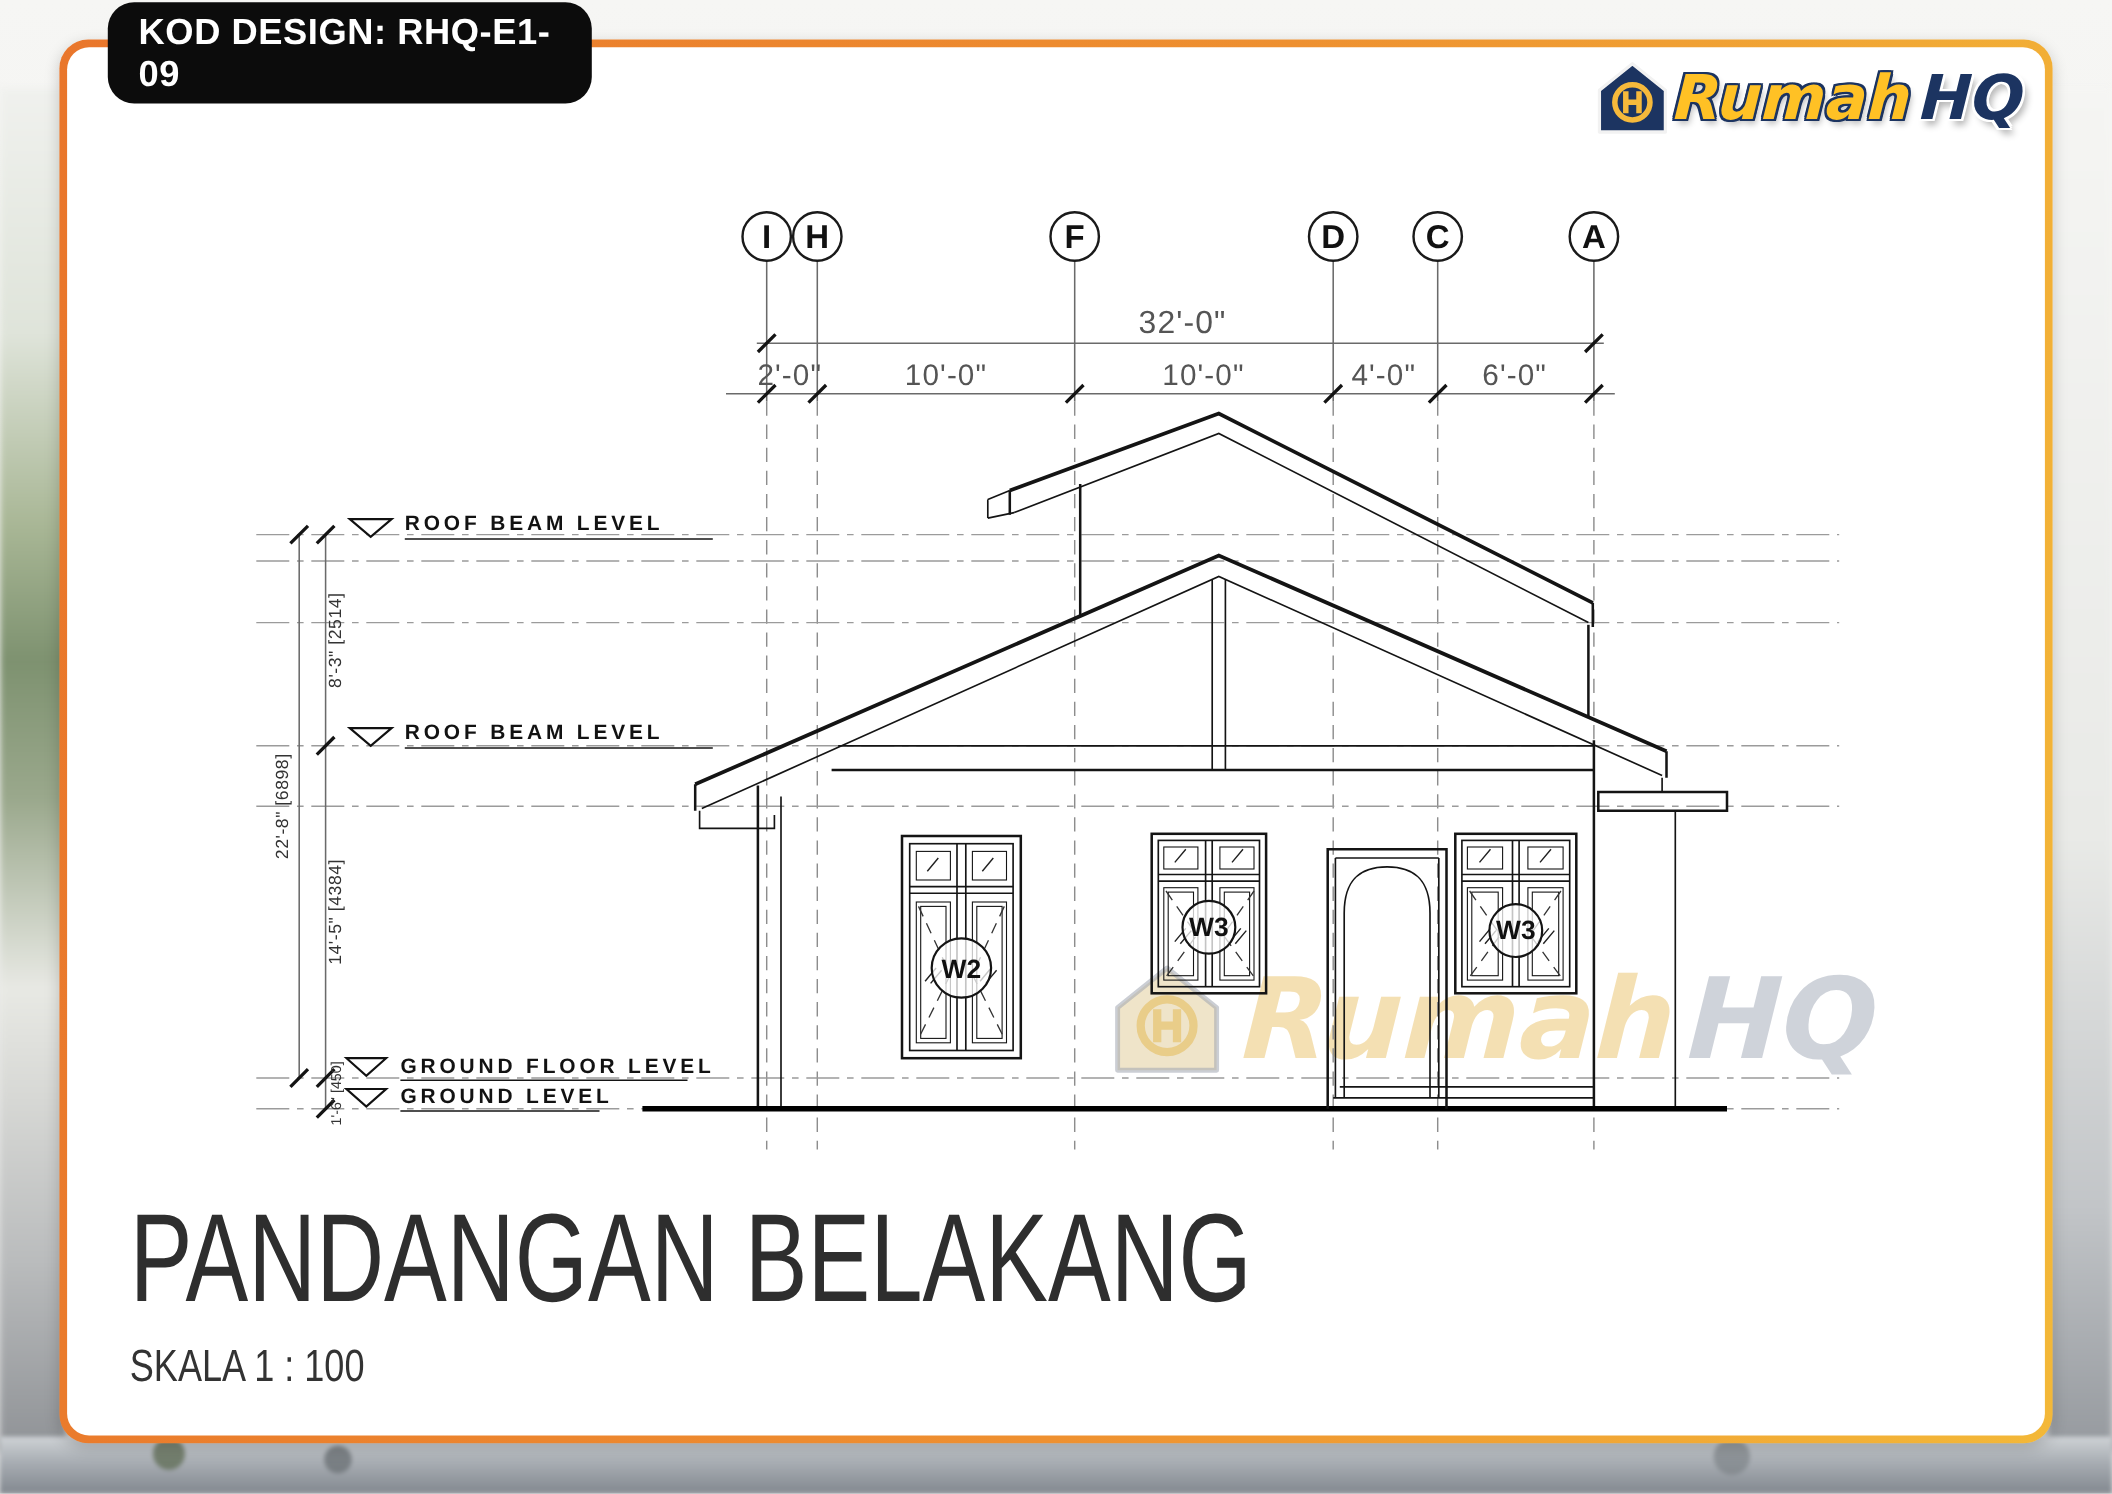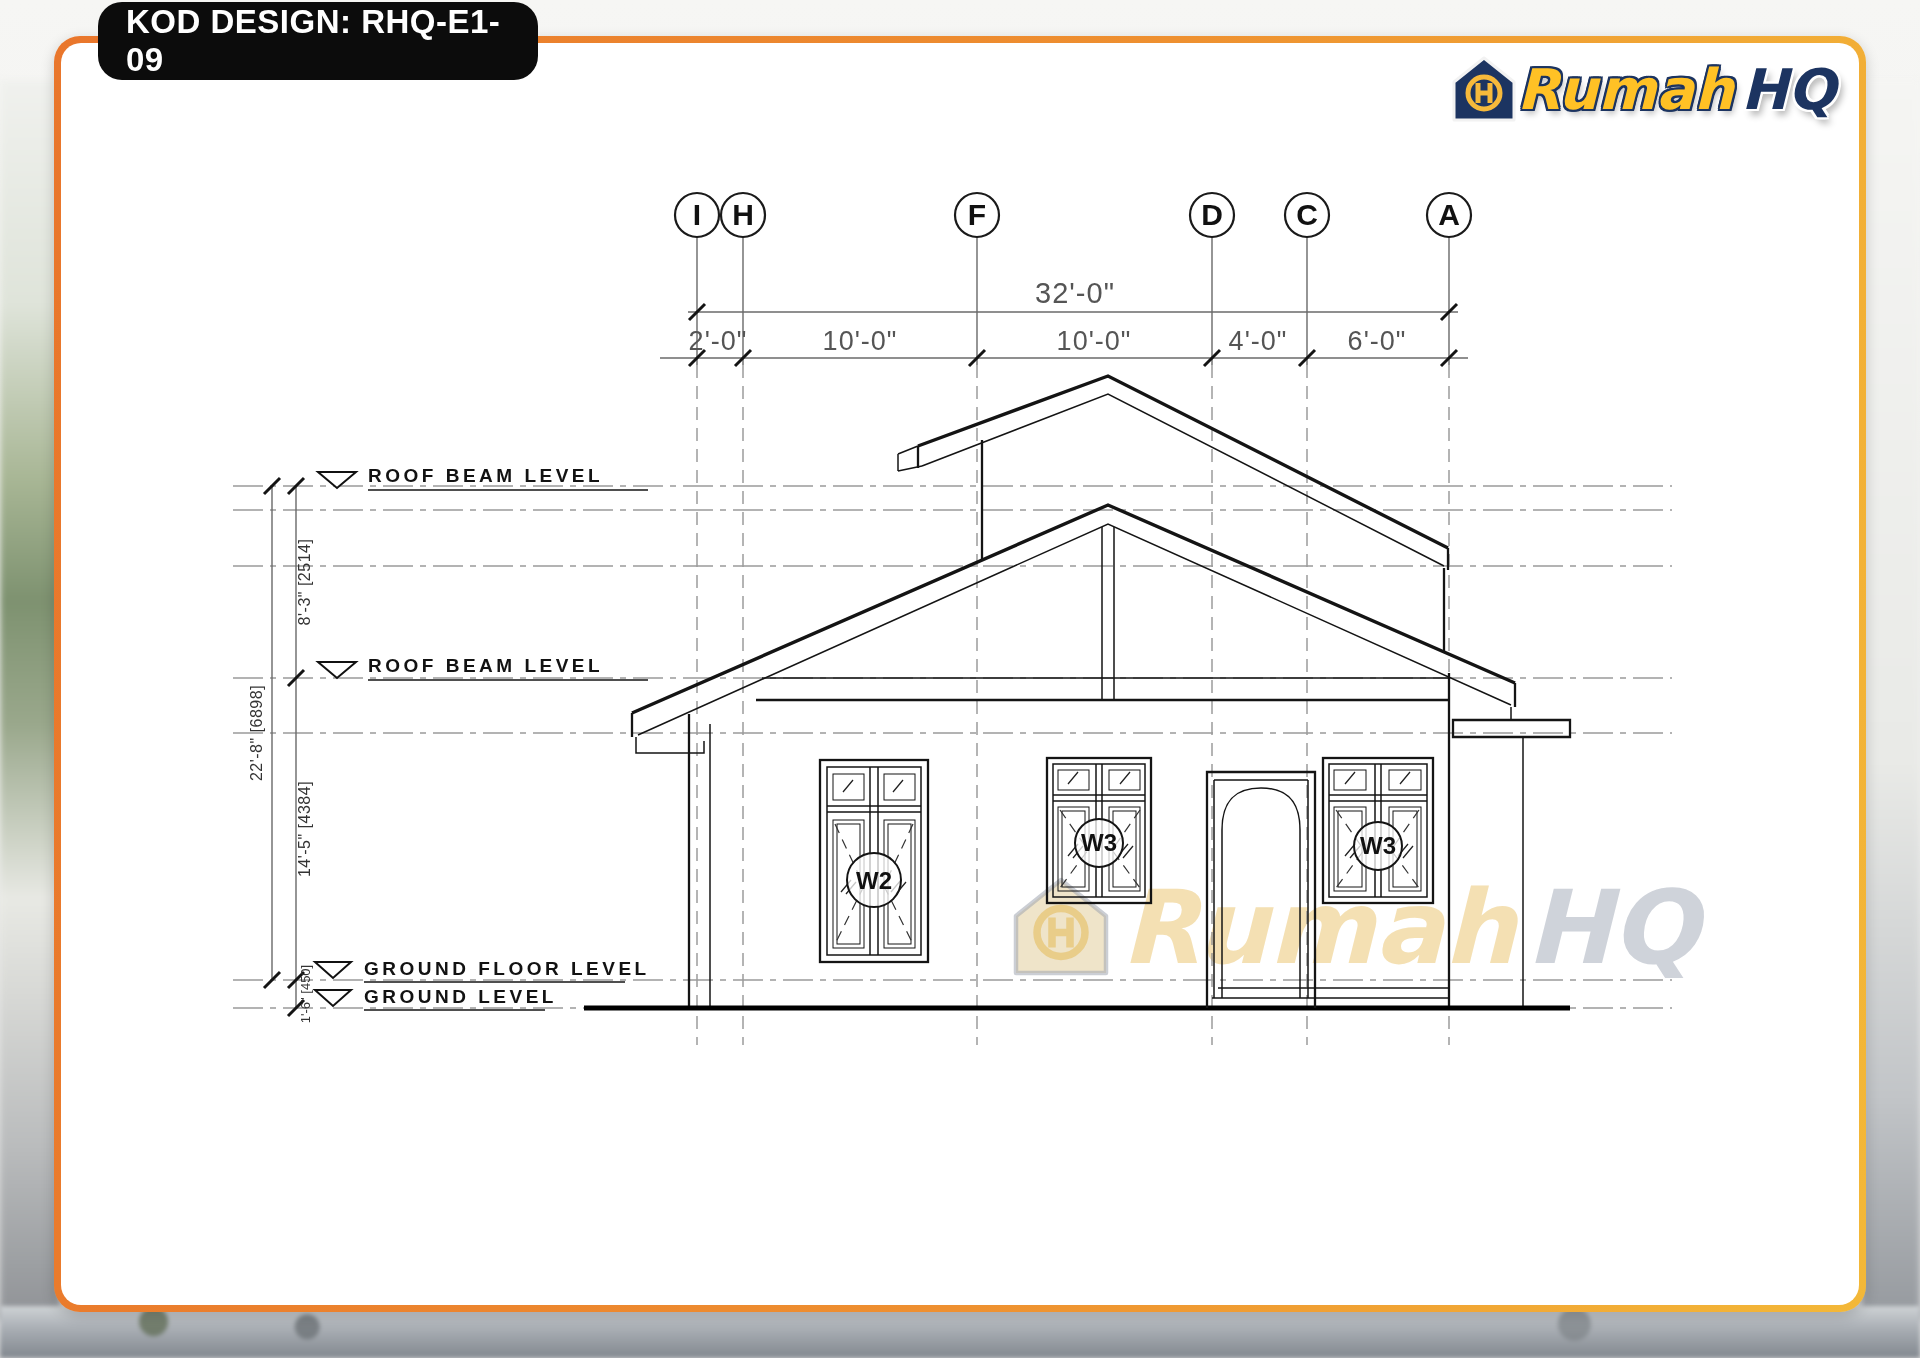--- a/index.html
+++ b/index.html
@@ -16,21 +16,21 @@
       radial-gradient(circle at 8% 30%, rgba(90,104,78,.7) 0 14px, rgba(90,104,78,0) 15px),
       radial-gradient(circle at 16% 40%, rgba(110,116,120,.8) 0 12px, rgba(110,116,120,0) 13px),
       radial-gradient(circle at 82% 35%, rgba(120,126,130,.6) 0 16px, rgba(120,126,130,0) 17px),
       linear-gradient(180deg,#cfd3d6 0%,#a8adb3 45%,#82888f 100%);}
   
   .frame{position:absolute;left:54px;top:36px;width:1812px;height:1276px;border-radius:26px;
          background:linear-gradient(100deg,#e9762b 0%,#ee9030 55%,#f3b838 100%);
          box-shadow:0 4px 14px rgba(0,0,0,.18);}
   .panel{position:absolute;left:7px;top:7px;right:7px;bottom:7px;background:#ffffff;border-radius:20px;}
   
-  .badge{position:absolute;left:98px;top:2px;width:440px;height:78px;background:#0c0c0c;
+  .badge{position:absolute;left:98px;top:2px;width:440px;height:92px;background:#0c0c0c;
          border-radius:24px;display:flex;align-items:center;justify-content:flex-start;z-index:6;}
   .badge span{color:#fff;font-size:33px;font-weight:700;letter-spacing:.5px;padding-left:28px;}
   
   .logo{position:absolute;left:1452px;top:56px;display:flex;align-items:center;gap:6px;z-index:6;}
   .logo .word{font-family:"DejaVu Sans",sans-serif;font-style:italic;font-weight:800;font-size:56px;line-height:1;transform:skewX(-3deg);}
   .logo .gold{color:#ffc125;text-shadow:2px 0 0 #1c3461,-2px 0 0 #1c3461,0 2px 0 #1c3461,0 -2px 0 #1c3461,2px 2px 0 #1c3461,-2px 2px 0 #1c3461,2px -2px 0 #1c3461,-2px -2px 0 #1c3461,3px 5px 6px rgba(0,0,0,.25);}
   .logo .navy{color:#1c3461;margin-left:2px;text-shadow:2px 0 0 #fff,-2px 0 0 #fff,0 2px 0 #fff,0 -2px 0 #fff,2px 2px 0 #fff,-2px 2px 0 #fff,2px -2px 0 #fff,-2px -2px 0 #fff,4px 6px 7px rgba(0,0,0,.3);}
   
   .wm{position:absolute;left:1002px;top:866px;display:flex;align-items:center;gap:10px;z-index:2;}
   .wm .wicon{width:118px;height:124px;background:rgba(255,255,255,.45);border-radius:16px;
@@ -259,13 +259,17 @@
       <rect class="fn" x="1389" y="807" width="32" height="84"></rect>
       <rect class="fn" x="1338" y="811" width="24" height="76"></rect>
       <rect class="fn" x="1393" y="811" width="24" height="76"></rect>
       <path class="cas" d="M1336 810 L1364 850 L1336 888 M1419 810 L1391 850 L1419 888"></path>
       <path class="gt" d="M1345 856 L1355 844 M1350 858 L1360 846 M1398 856 L1408 844 M1403 858 L1413 846 M1345 784 L1355 772 M1400 784 L1410 772"></path>
       <circle class="lc" cx="1378" cy="846" r="24"></circle>
       <text class="wl" x="1378" y="854">W3</text>
     </g>
   </svg>
 
+  <div class="titleblock">
+    <h1>PANDANGAN BELAKANG</h1>
+    <div class="scale">SKALA 1 : 100</div>
+  </div>
 </div>
 
 </body></html>

